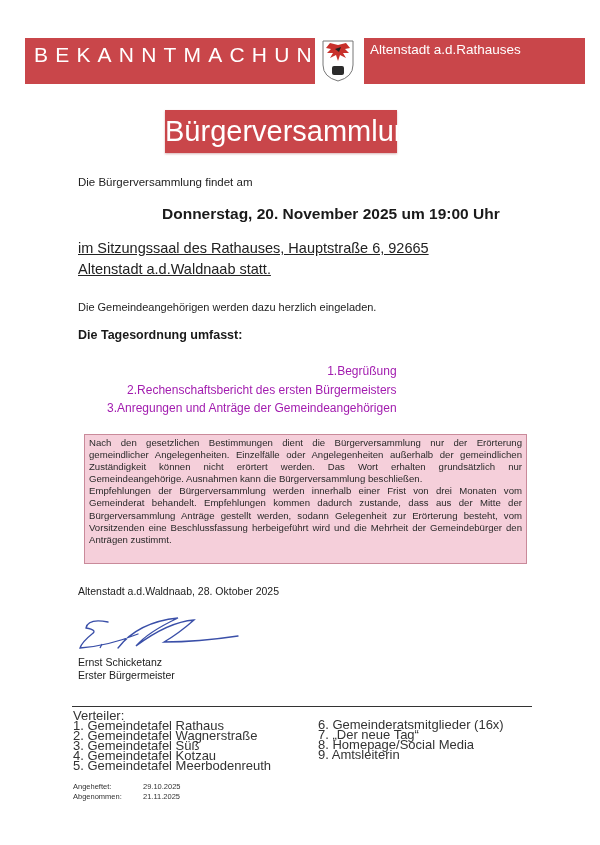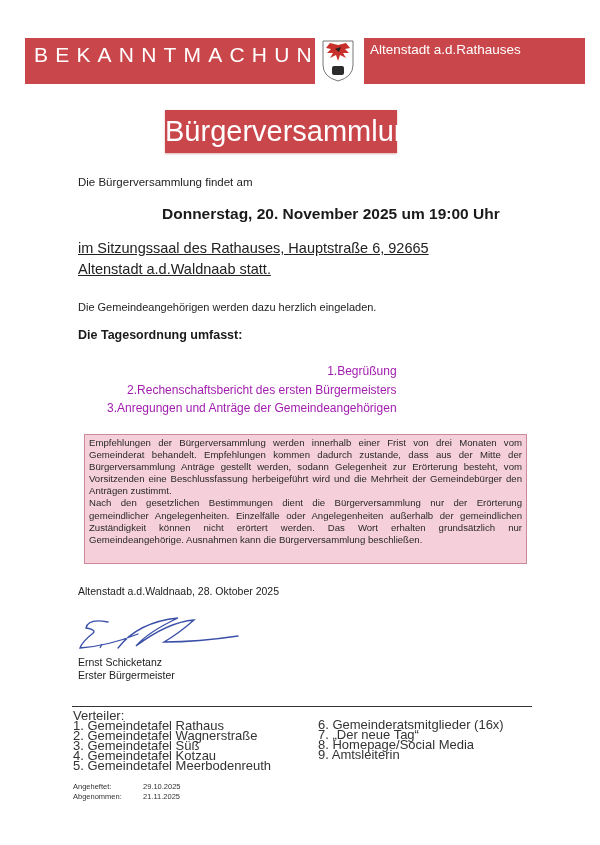--- a/index.html
+++ b/index.html
@@ -63,22 +63,22 @@
 <div class="abs invite">Die Gemeindeangehörigen werden dazu herzlich eingeladen.</div>
 
 <div class="abs agenda-title">Die Tagesordnung umfasst:</div>
 <ul class="abs agenda">
   <li><span class="num">1.</span><span>Begrüßung</span></li>
   <li><span class="num">2.</span><span>Rechenschaftsbericht des ersten Bürgermeisters</span></li>
   <li><span class="num">3.</span><span>Anregungen und Anträge der Gemeindeangehörigen</span></li>
 </ul>
 
 <div class="abs notice">
+  <p>Nach den gesetzlichen Bestimmungen dient die Bürgerversammlung nur der Erörterung gemeindlicher Angelegenheiten. Einzelfälle oder Angelegenheiten außerhalb der gemeindlichen Zuständigkeit können nicht erörtert werden. Das Wort erhalten grundsätzlich nur Gemeindeangehörige. Ausnahmen kann die Bürgerversammlung beschließen.</p>
   <p>Empfehlungen der Bürgerversammlung werden innerhalb einer Frist von drei Monaten vom Gemeinderat behandelt. Empfehlungen kommen dadurch zustande, dass aus der Mitte der Bürgerversammlung Anträge gestellt werden, sodann Gelegenheit zur Erörterung besteht, vom Vorsitzenden eine Beschlussfassung herbeigeführt wird und die Mehrheit der Gemeindebürger den Anträgen zustimmt.</p>
-  <p>Nach den gesetzlichen Bestimmungen dient die Bürgerversammlung nur der Erörterung gemeindlicher Angelegenheiten. Einzelfälle oder Angelegenheiten außerhalb der gemeindlichen Zuständigkeit können nicht erörtert werden. Das Wort erhalten grundsätzlich nur Gemeindeangehörige. Ausnahmen kann die Bürgerversammlung beschließen.</p>
 </div>
 
 <div class="abs city-date">Altenstadt a.d.Waldnaab, 28. Oktober 2025</div>
 <div class="abs signature">
   <svg width="170" height="44" viewBox="0 0 170 44">
     <path d="M30 10 Q10 6 8 16 Q20 18 14 22 Q4 30 2 36 Q30 34 60 22 M40 36 Q60 10 100 6 Q70 20 58 34 Q90 10 116 8 Q100 22 86 30 Q120 30 160 24" fill="none" stroke="#3a4fa8" stroke-width="1.3" stroke-linecap="round"></path>
     <path d="M24 32 L22 36" stroke="#3a4fa8" stroke-width="1.2"></path>
   </svg>
 </div>
 <div class="abs signer">

